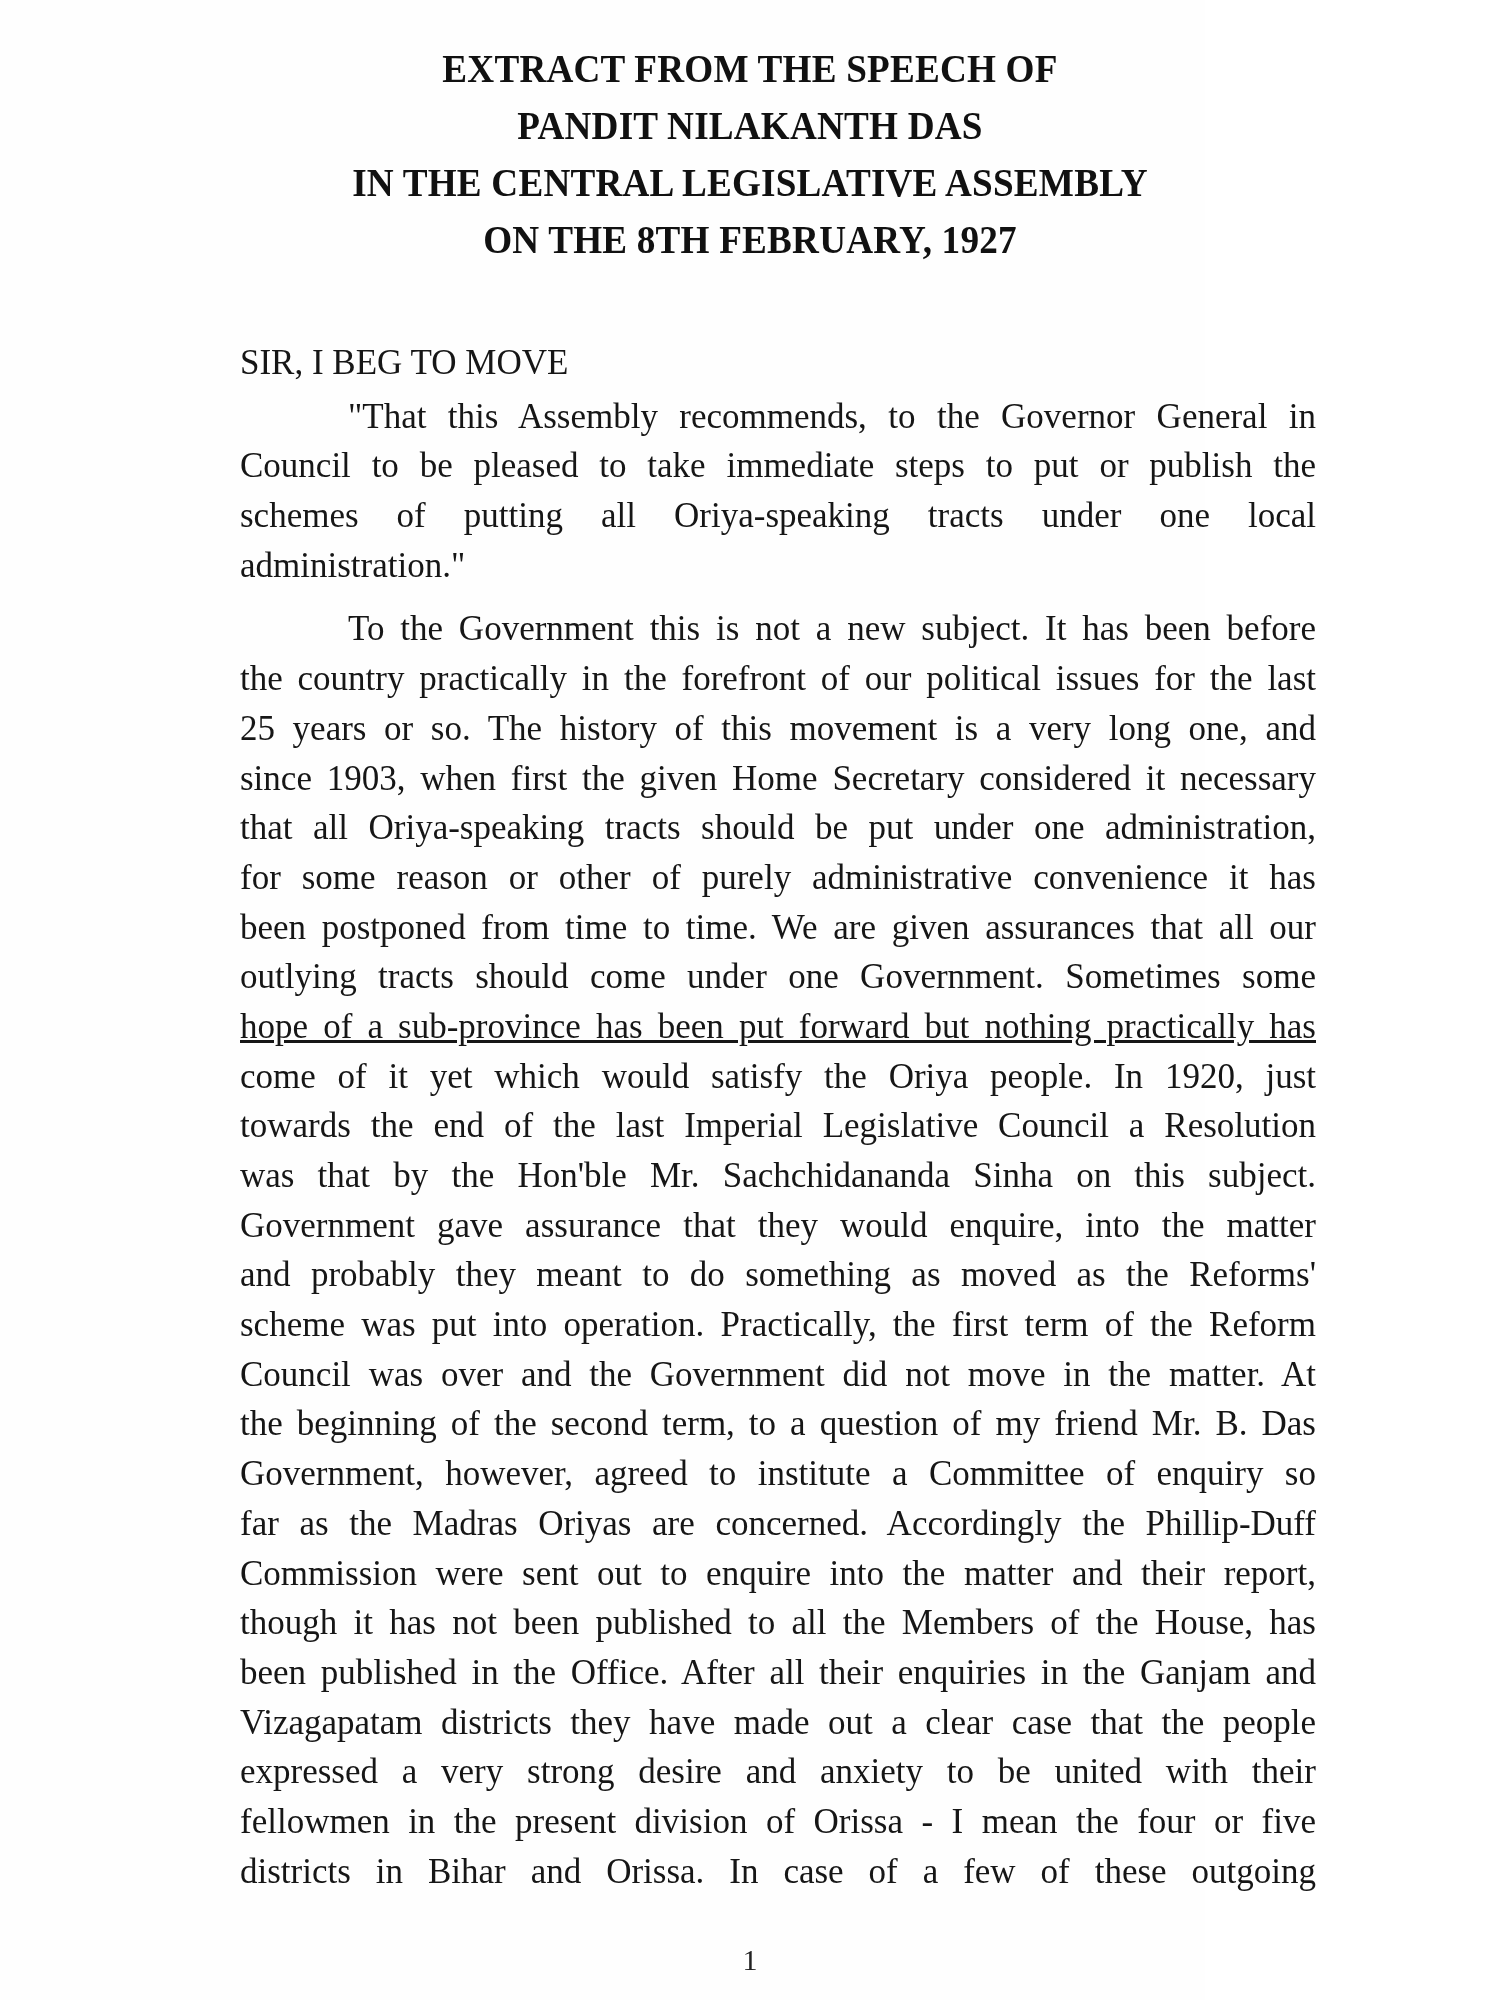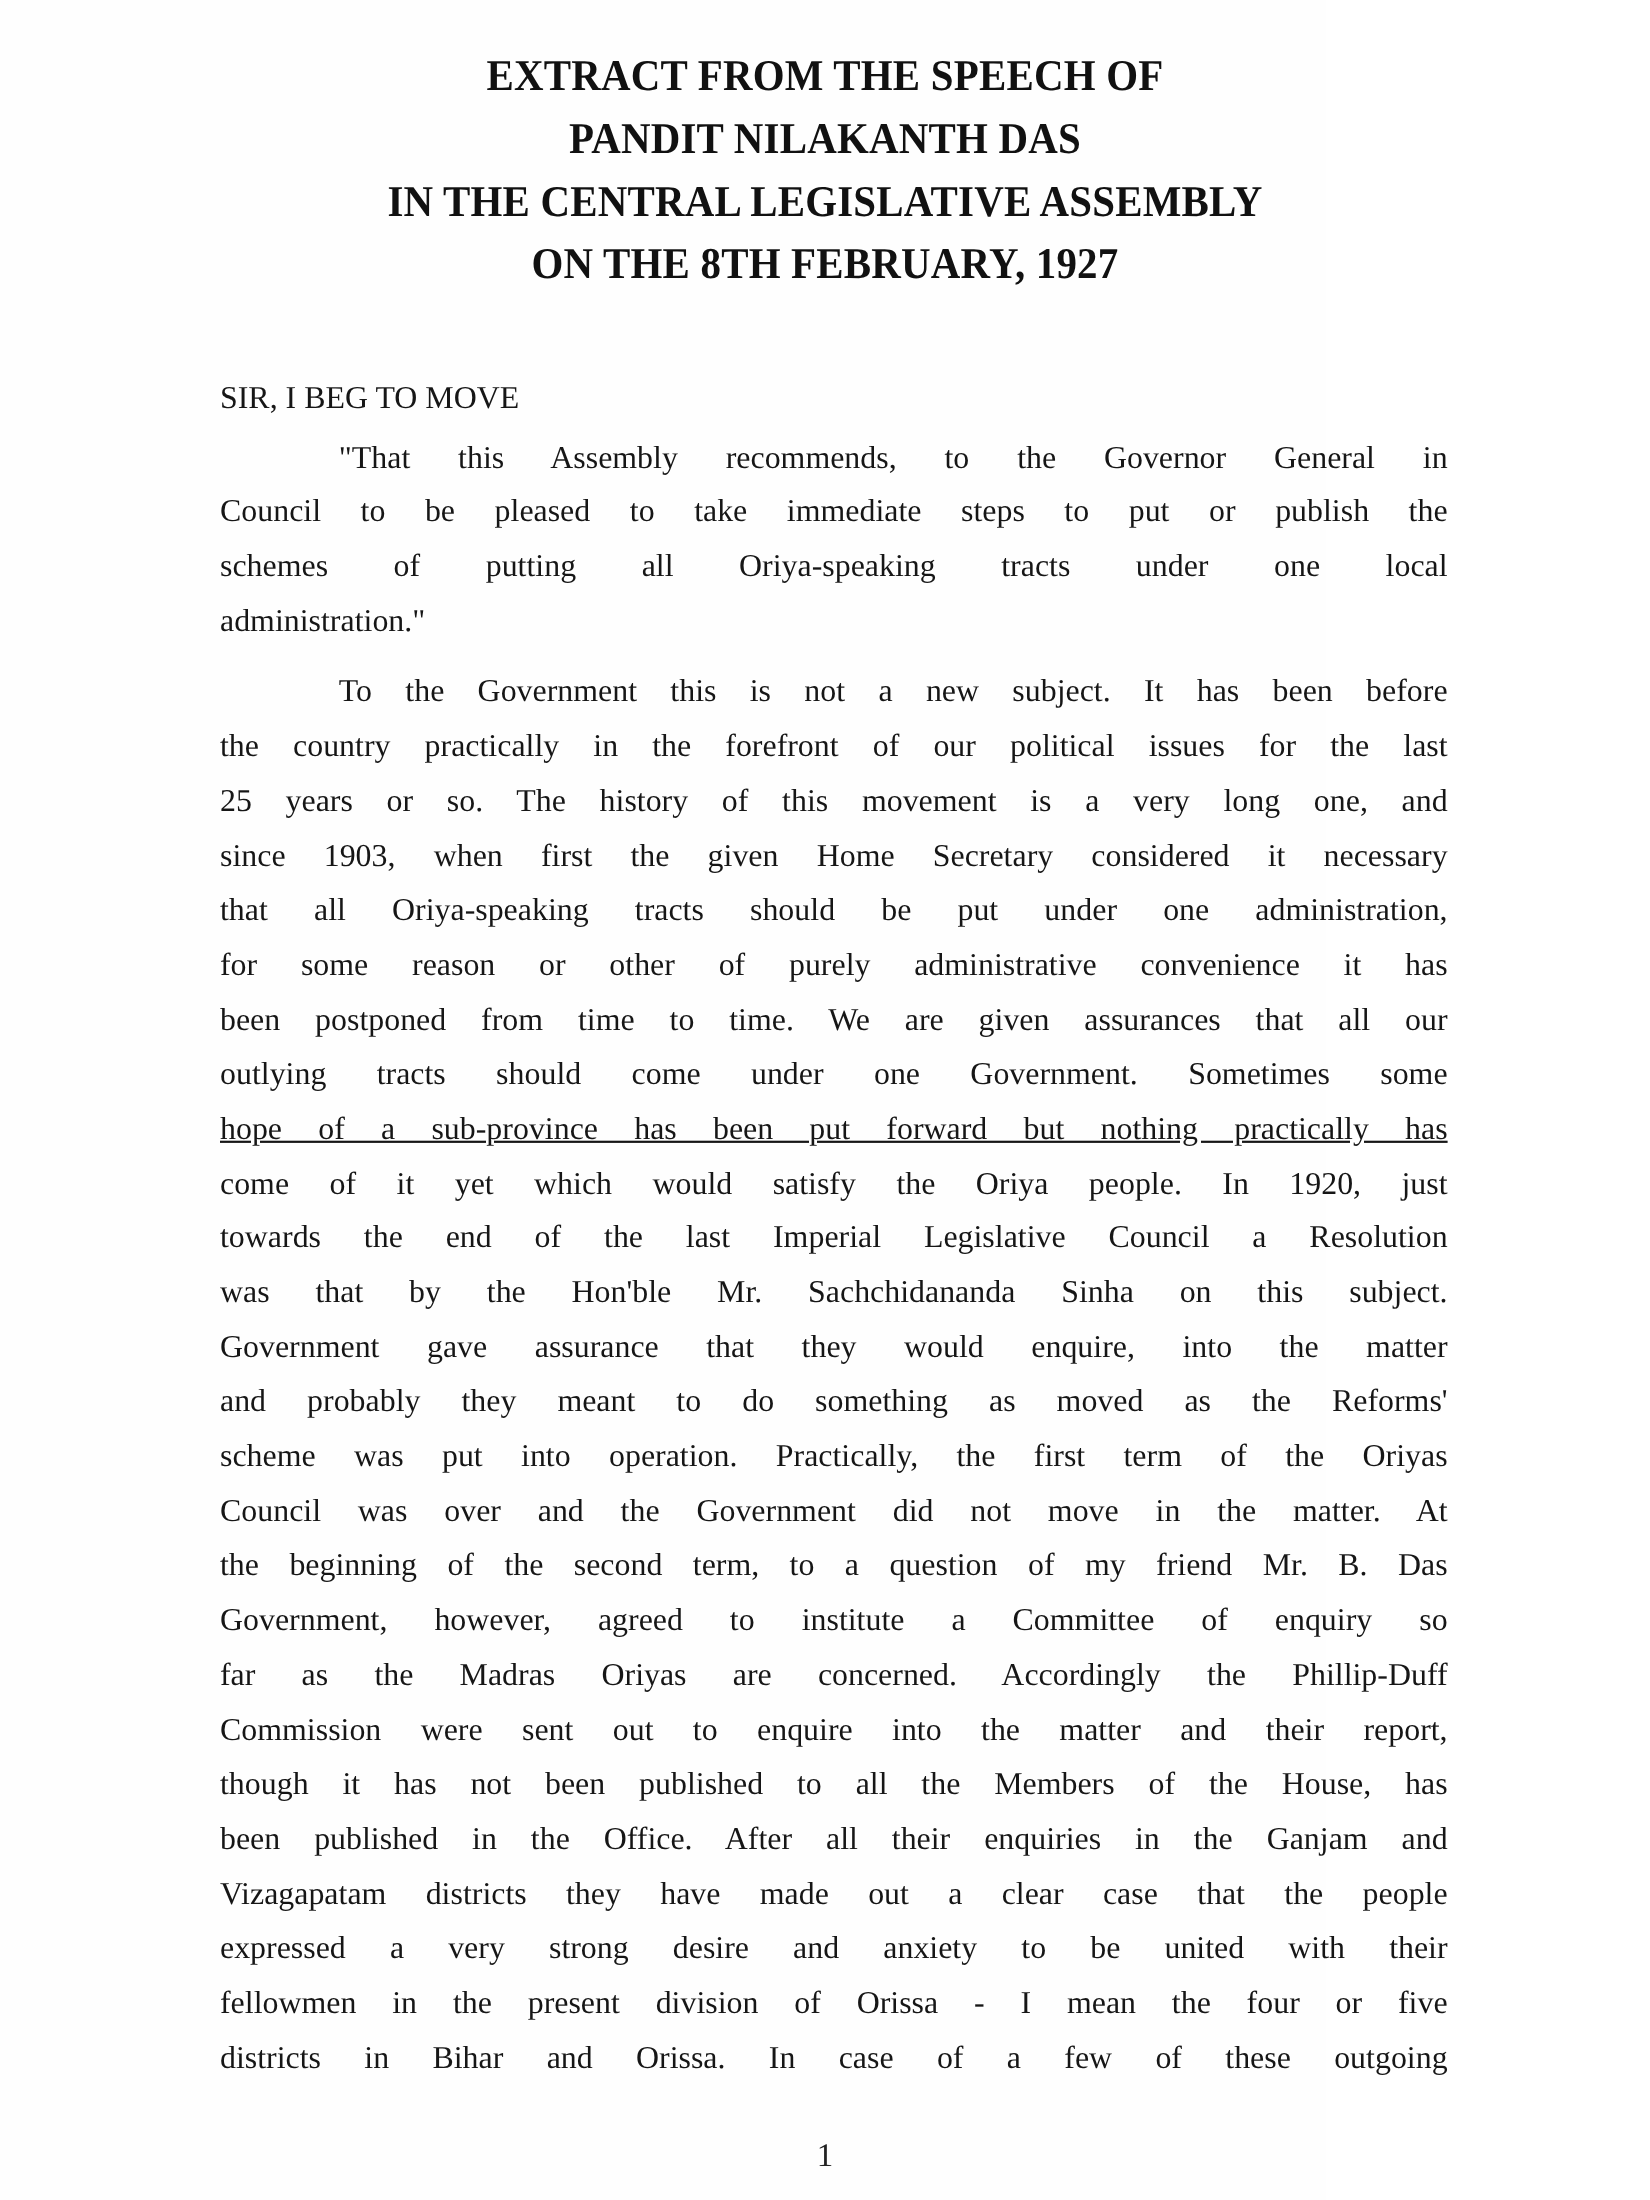--- a/index.html
+++ b/index.html
@@ -40,27 +40,28 @@
       color: #111;
     }
     .body-block {
       position: absolute;
       left: 200px;
       top: 338px;
       width: 1116px;
     }
     .line {
       display: block;
-      font-size: 29px;
+      font-size: 35px;
       line-height: 49.7px;
       height: 49.7px;
       white-space: nowrap;
       text-align: justify;
       text-align-last: justify;
       color: #161616;
+      margin-left: 40px;
     }
     .line.last {
       text-align-last: left;
     }
     .line.indent {
       padding-left: 108px;
     }
     .line.heading {
       text-align-last: left;
       margin-bottom: 4px;
@@ -111,21 +112,21 @@
       <span class="line" style="white-space: normal;">that all Oriya-speaking tracts should be put under one administration,</span>
       <span class="line" style="white-space: normal;">for some reason or other of purely administrative convenience it has</span>
       <span class="line" style="white-space: normal;">been postponed from time to time. We are given assurances that all our</span>
       <span class="line" style="white-space: normal;">outlying tracts should come under one Government. Sometimes some</span>
       <span class="line" style="white-space: normal; text-decoration: underline;">hope of a sub-province has been put forward but nothing practically has</span>
       <span class="line" style="white-space: normal;">come of it yet which would satisfy the Oriya people. In 1920, just</span>
       <span class="line" style="white-space: normal;">towards the end of the last Imperial Legislative Council a Resolution</span>
       <span class="line" style="white-space: normal;">was that by the Hon'ble Mr. Sachchidananda Sinha on this subject.</span>
       <span class="line" style="white-space: normal;">Government gave assurance that they would enquire, into the matter</span>
       <span class="line" style="white-space: normal;">and probably they meant to do something as moved as the Reforms'</span>
-      <span class="line" style="white-space: normal;">scheme was put into operation. Practically, the first term of the Oriyas</span>
+      <span class="line" style="white-space: normal;">scheme was put into operation. Practically, the first term of the Reform</span>
       <span class="line" style="white-space: normal;">Council was over and the Government did not move in the matter. At</span>
       <span class="line" style="white-space: normal;">the beginning of the second term, to a question of my friend Mr. B. Das</span>
       <span class="line" style="white-space: normal;">Government, however, agreed to institute a Committee of enquiry so</span>
       <span class="line" style="white-space: normal;">far as the Madras Oriyas are concerned. Accordingly the Phillip-Duff</span>
       <span class="line" style="white-space: normal;">Commission were sent out to enquire into the matter and their report,</span>
       <span class="line" style="white-space: normal;">though it has not been published to all the Members of the House, has</span>
       <span class="line" style="white-space: normal;">been published in the Office. After all their enquiries in the Ganjam and</span>
       <span class="line" style="white-space: normal;">Vizagapatam districts they have made out a clear case that the people</span>
       <span class="line" style="white-space: normal;">expressed a very strong desire and anxiety to be united with their</span>
       <span class="line" style="white-space: normal;">fellowmen in the present division of Orissa - I mean the four or five</span>

